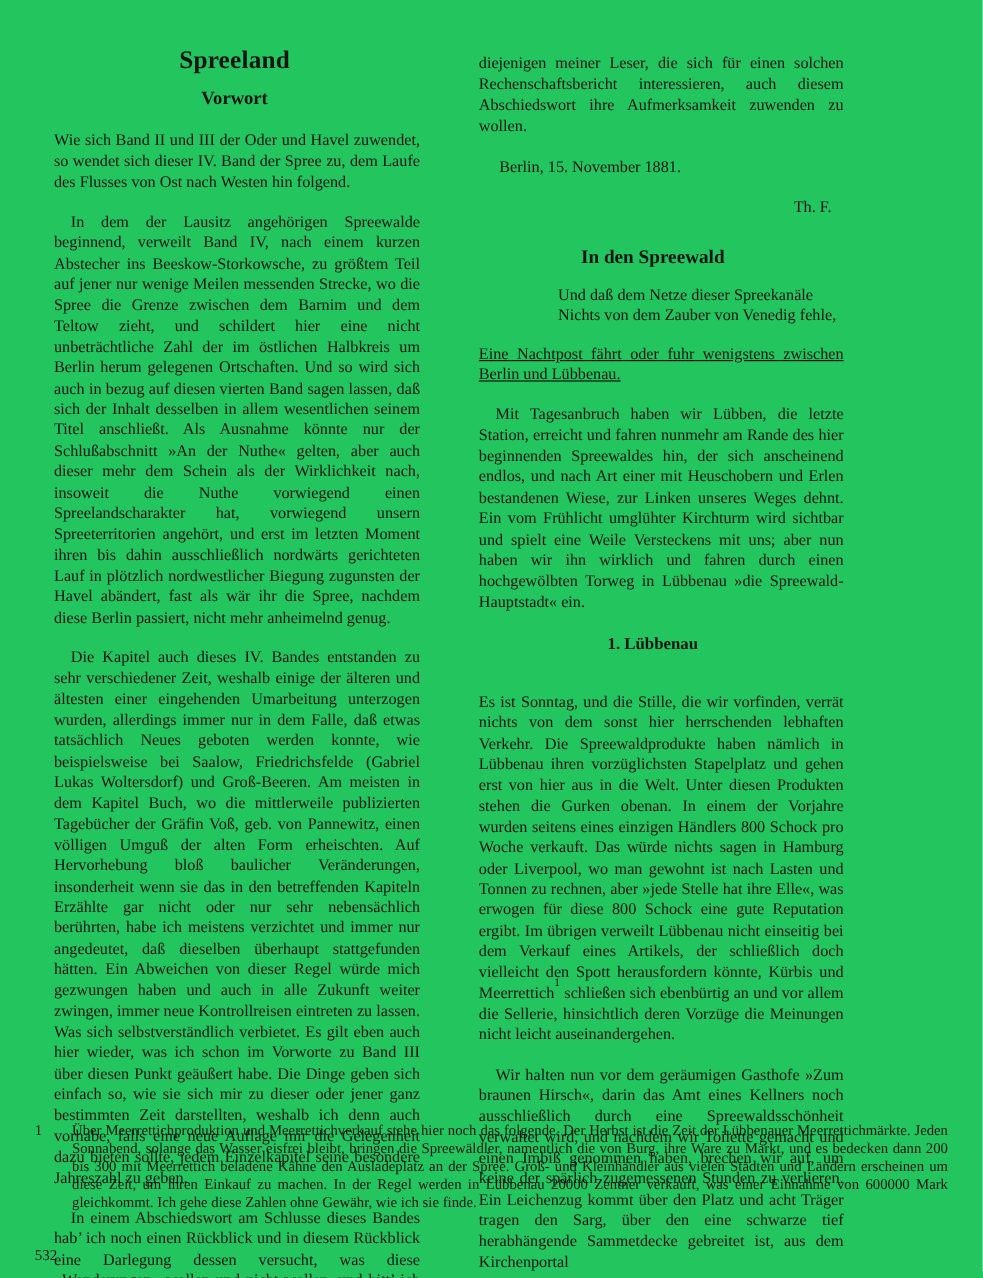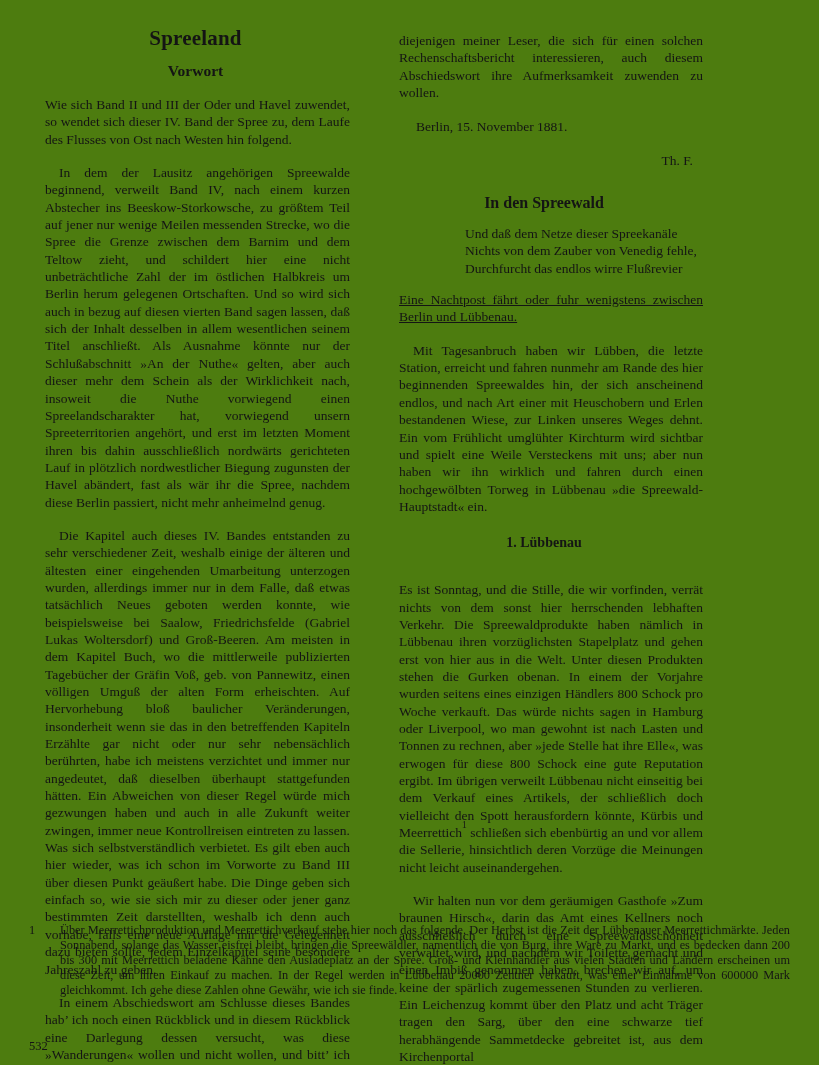--- a/index.html
+++ b/index.html
@@ -4,24 +4,24 @@
 <style>
   html, body {
     margin: 0;
     padding: 0;
     background: #ffffff;
   }
   .page {
     width: 819px;
     height: 1065px;
     box-sizing: border-box;
-    background: #4d7c0f;
+    background: #22c55e;
     color: #141414;
     font-family: "Liberation Serif", "DejaVu Serif", serif;
-    padding: 13px 29px 12px 29px;
+    padding: 25px 29px 12px 29px;
     display: flex;
     flex-direction: column;
     overflow: hidden;
     position: relative;
   }
   .columns {
     display: flex;
     gap: 17px;
     height: 903px;
     flex: none;
@@ -130,21 +130,20 @@
     <div class="col-right">
       <p>diejenigen meiner Leser, die sich für einen solchen Rechenschaftsbericht interessieren, auch diesem Abschiedswort ihre Aufmerksamkeit zuwenden zu wollen.</p>
       <p class="dateline">Berlin, 15. November 1881.</p>
       <p class="signature">Th. F.</p>
 
       <div class="chapter-heading">In den Spreewald</div>
 
       <div class="poem">
         <div class="poem-line">Und daß dem Netze dieser Spreekanäle</div>
         <div class="poem-line">Nichts von dem Zauber von Venedig fehle,</div>
-        <div class="poem-line">Durchfurcht das endlos wirre Flußrevier</div>
       </div>
 
       <p class="after-poem">Eine Nachtpost fährt oder fuhr wenigstens zwischen Berlin und Lübbenau.</p>
       <p class="indent">Mit Tagesanbruch haben wir Lübben, die letzte Station, erreicht und fahren nunmehr am Rande des hier beginnenden Spreewaldes hin, der sich anscheinend endlos, und nach Art einer mit Heuschobern und Erlen bestandenen Wiese, zur Linken unseres Weges dehnt. Ein vom Frühlicht umglühter Kirchturm wird sichtbar und spielt eine Weile Versteckens mit uns; aber nun haben wir ihn wirklich und fahren durch einen hochgewölbten Torweg in Lübbenau »die Spreewald-Hauptstadt« ein.</p>
 
       <div class="section-heading">1. Lübbenau</div>
 
       <p><span>Es ist Sonntag, und die Stille, die wir vorfinden, verrät nichts von dem sonst hier herrschenden lebhaften Verkehr. Die Spreewaldprodukte haben nämlich in Lübbenau ihren vorzüglichsten Stapelplatz und gehen erst von hier aus in die Welt. Unter diesen Produkten stehen die Gurken obenan. In einem der Vorjahre wurden seitens eines einzigen Händlers 800 Schock pro Woche verkauft. Das würde nichts sagen in Hamburg oder Liverpool, wo man gewohnt ist nach Lasten und Tonnen zu rechnen, aber »jede Stelle hat ihre Elle«, was erwogen für diese 800 Schock eine gute Reputation ergibt. Im übrigen verweilt Lübbenau nicht einseitig bei dem Verkauf eines Artikels, der schließlich doch vielleicht den Spott herausfordern könnte, Kürbis und Meerrettich</span><sup class="footnote-ref">1</sup><span> schließen sich ebenbürtig an und vor allem die Sellerie, hinsichtlich deren Vorzüge die Meinungen nicht leicht auseinandergehen.</span></p>
 
       <p class="indent">Wir halten nun vor dem geräumigen Gasthofe »Zum braunen Hirsch«, darin das Amt eines Kellners noch ausschließlich durch eine Spreewaldsschönheit verwaltet wird, und nachdem wir Toilette gemacht und einen Imbiß genommen haben, brechen wir auf, um keine der spärlich zugemessenen Stunden zu verlieren. Ein Leichenzug kommt über den Platz und acht Träger tragen den Sarg, über den eine schwarze tief herabhängende Sammetdecke gebreitet ist, aus dem Kirchenportal</p>

